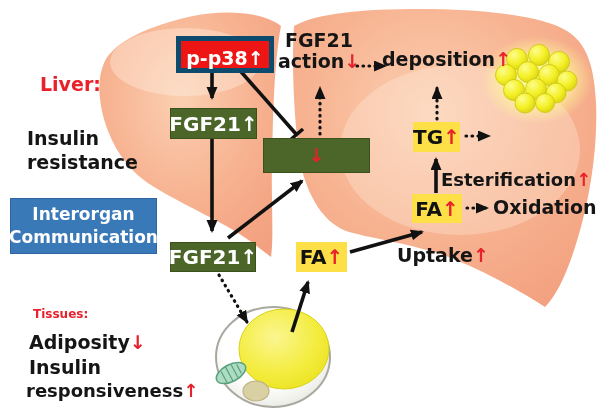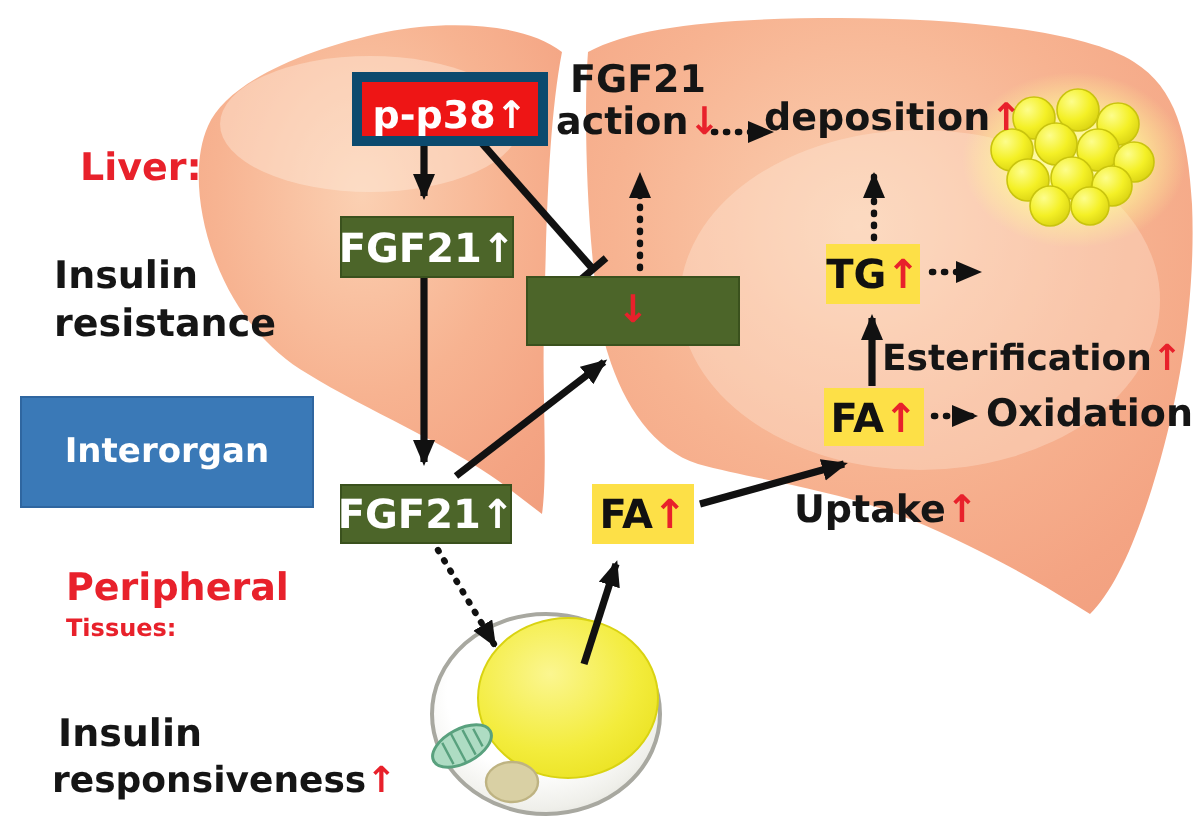--- a/index.html
+++ b/index.html
@@ -114,24 +114,25 @@
       <path d="M219,275 L247,322" marker-end="url(#ah)"></path>
     </g>
   </svg>
 
   <div class="lbl red" style="left:40px;top:74px;font-size:19px">Liver:</div>
   <div class="lbl" style="left:27px;top:128px;font-size:19px">Insulin</div>
   <div class="lbl" style="left:27px;top:152px;font-size:19px">resistance</div>
 
   <div class="node blue-box" style="left:10px;top:198px;width:145px;height:54px;font-size:17px">
     <span>Interorgan</span>
+    <span>Communication</span>
   </div>
 
-  <div class="lbl red" style="left:33px;top:284px;font-size:19px">Peripheral</div>
   <div class="lbl red" style="left:33px;top:308px;font-size:12px">Tissues:</div>
+  <div class="lbl" style="left:29px;top:332px;font-size:19px"><span>Adiposity</span><span class="red">↓</span></div>
   <div class="lbl" style="left:29px;top:357px;font-size:19px">Insulin</div>
   <div class="lbl" style="left:26px;top:381px;font-size:18px"><span>responsiveness</span><span class="red">↑</span></div>
 
   <div class="node red-box" style="left:176px;top:36px;width:88px;height:27px;font-size:19px">
     <span>p-p38</span>
       <span class="arrow-white">↑</span>
   </div>
 
   <div class="node green-box" style="left:170px;top:108px;width:85px;height:29px;font-size:20px">
     <span>FGF21</span>

